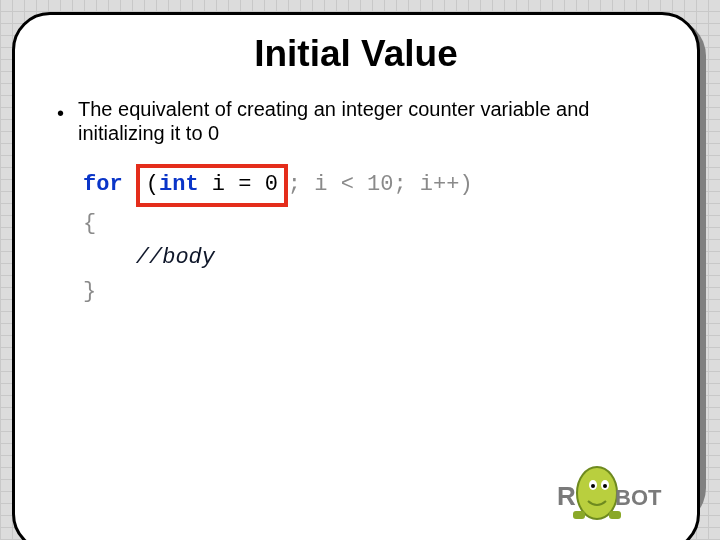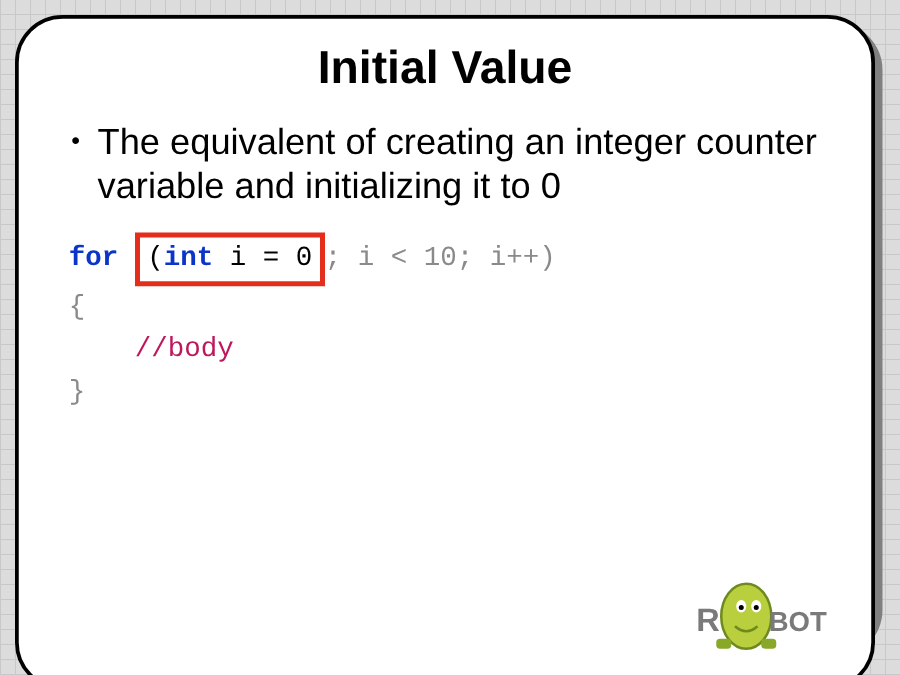--- a/index.html
+++ b/index.html
@@ -32,34 +32,35 @@
   }
   .title {
     text-align: center;
     font-size: 37px;
     font-weight: bold;
     color: #000;
     margin-bottom: 22px;
   }
   .bullet-row { display: flex; align-items: flex-start; }
   .bullet-dot { font-size: 20px; line-height: 32px; margin-right: 14px; margin-left: 2px; }
-  .bullet-text { font-size: 29px; line-height: 1.22; color: #000; }
+  .bullet-text { font-size: 20px; line-height: 1.22; color: #000; }
   .code-area {
     margin-top: 18px;
+    margin-left: 28px;
     font-family: "Courier New", Courier, monospace;
     font-size: 22px;
     line-height: 1.55;
     position: relative;
   }
   .code-line { white-space: pre; }
   .kw { color: #0a35c8; font-weight: bold; }
   .typ { color: #0a35c8; font-weight: bold; }
   .plain { color: #000; }
   .gray { color: #8a8a8a; }
-  .cmt { color: #be185d; }
+  .cmt { color: #0f172a; font-style: italic; }
   .hlbox {
     border: 4px solid #e42d1b;
     padding: 0 6px 1px 6px;
     display: inline-block;
   }
   .logo {
     position: absolute;
     right: 34px;
     bottom: 26px;
     width: 120px; height: 60px;

